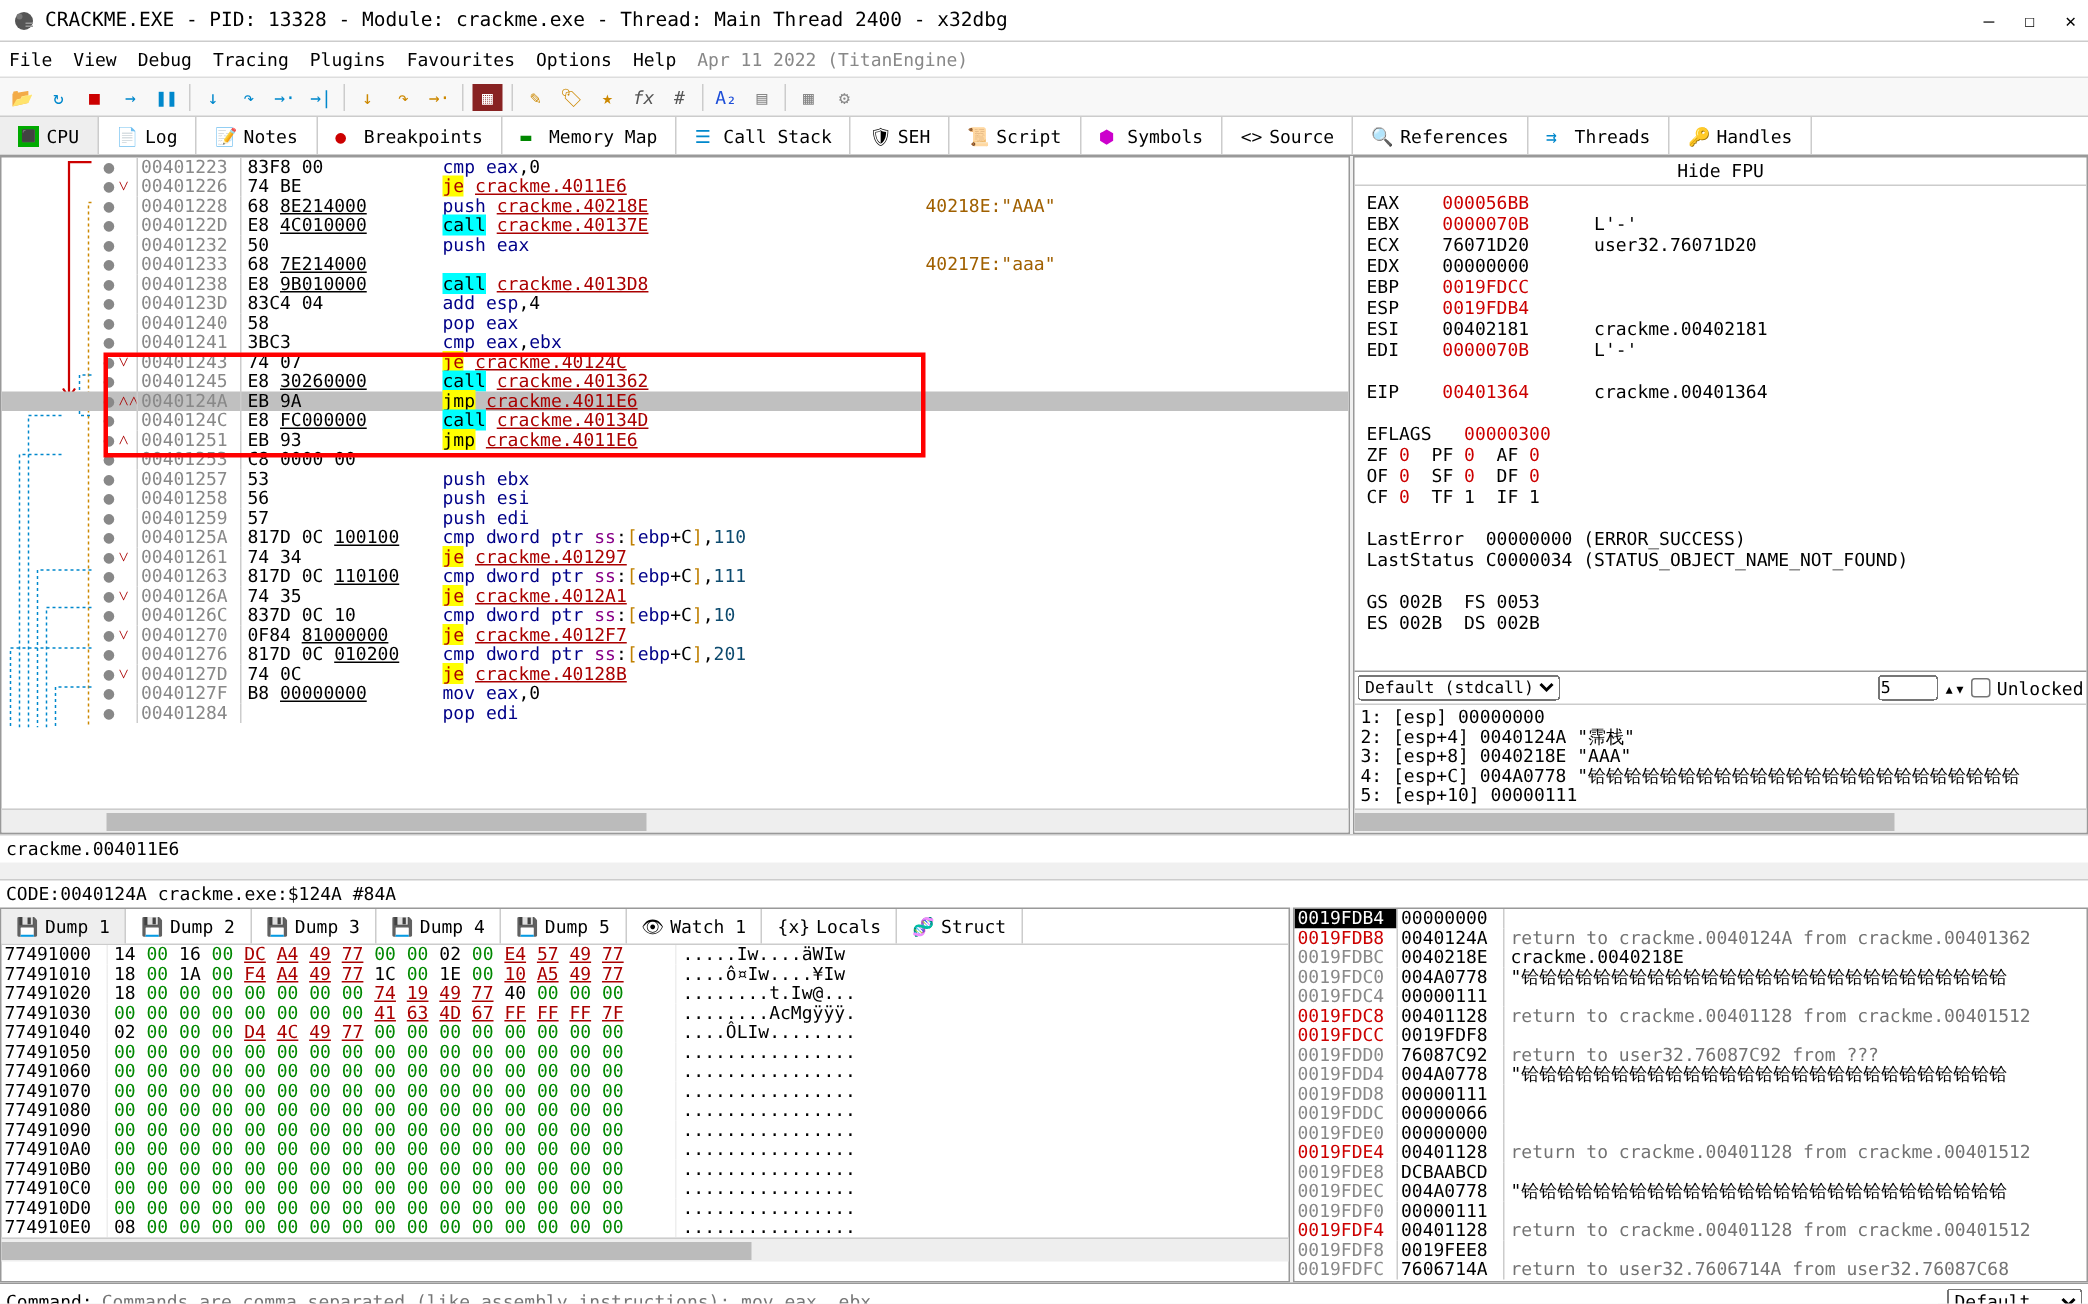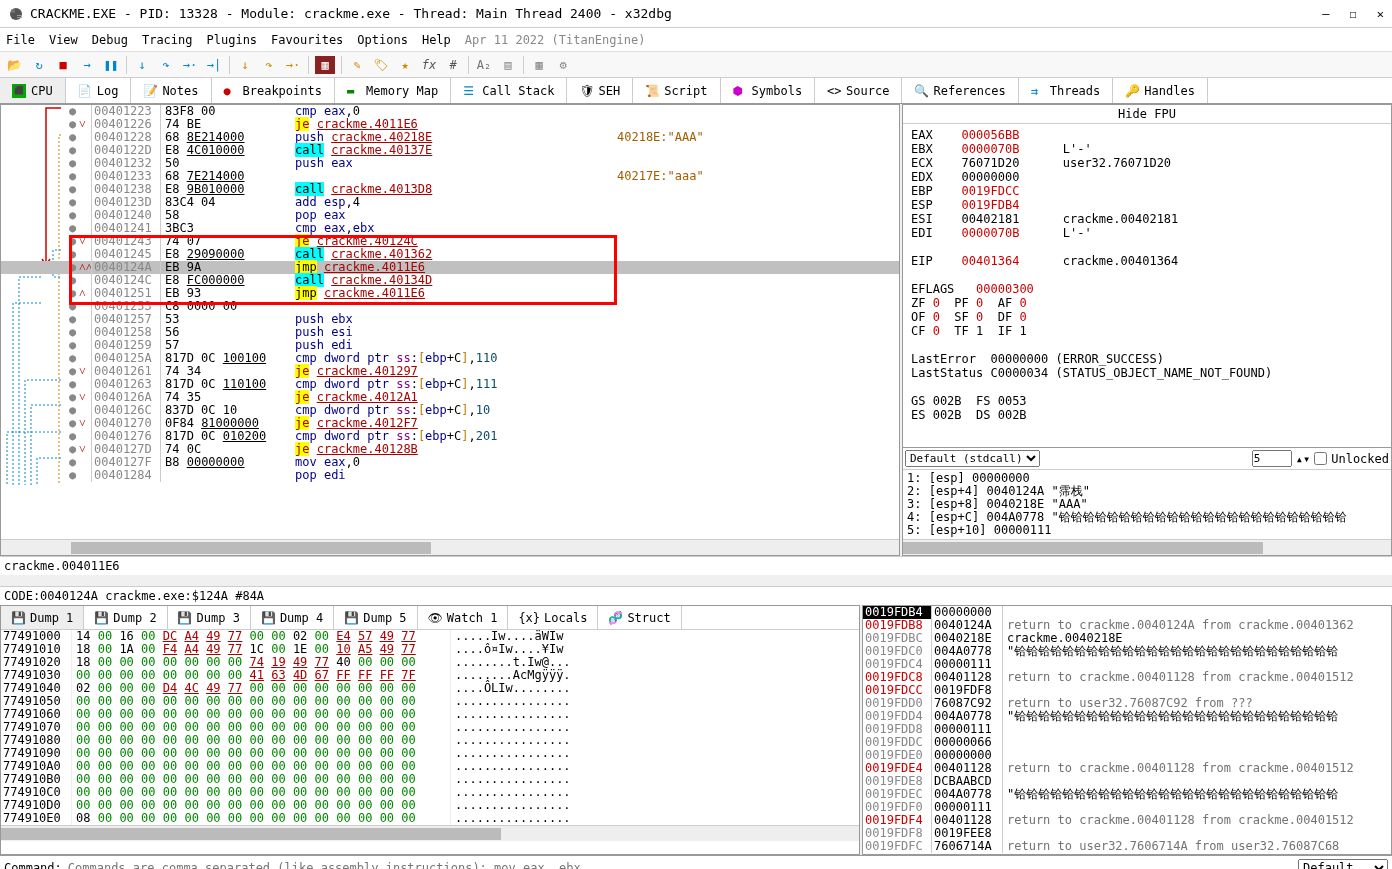--- a/index.html
+++ b/index.html
@@ -135,21 +135,21 @@
   <span class="tb" style="color:#c80">→·</span>
   <span class="sep"></span>
   <span class="tb" style="background:#822;color:#fff;width:20px">▦</span>
   <span class="sep"></span>
   <span class="tb" style="color:#c80">✎</span>
   <span class="tb" style="color:#c80">🏷</span>
   <span class="tb" style="color:#c80">★</span>
   <span class="tb" style="color:#555;font-style:italic">fx</span>
   <span class="tb" style="color:#555">#</span>
   <span class="sep"></span>
-  <span class="tb" style="color:#737373">A₂</span>
+  <span class="tb" style="color:#1d4ed8">A₂</span>
   <span class="tb" style="color:#888">▤</span>
   <span class="sep"></span>
   <span class="tb" style="color:#888">▦</span>
   <span class="tb" style="color:#888">⚙</span>
 </div>
 
 <div class="tabs">
   <div class="tab active">
       <span class="ico" style="background:#0a0;color:#fff;text-align:center;font-size:8px;line-height:14px">⬛</span>
       <span>CPU</span>
@@ -222,21 +222,21 @@
         <div class="dline"><span class="arrowcol"></span><span class="bp">●</span><span class="caret">˅</span><span class="addr">00401226</span><span class="bytes">74 BE</span><span class="asm"><span class="mnem-je">je</span> <span class="op-addr">crackme.4011E6</span></span></div>
         <div class="dline"><span class="arrowcol"></span><span class="bp">●</span><span class="caret"></span><span class="addr">00401228</span><span class="bytes">68 <span class="u">8E214000</span></span><span class="asm"><span class="asm-kw">push</span> <span class="op-addr">crackme.40218E</span></span><span class="comment">40218E:"AAA"</span></div>
         <div class="dline"><span class="arrowcol"></span><span class="bp">●</span><span class="caret"></span><span class="addr">0040122D</span><span class="bytes">E8 <span class="u">4C010000</span></span><span class="asm"><span class="mnem-call">call</span> <span class="op-addr">crackme.40137E</span></span></div>
         <div class="dline"><span class="arrowcol"></span><span class="bp">●</span><span class="caret"></span><span class="addr">00401232</span><span class="bytes">50</span><span class="asm"><span class="asm-kw">push</span> <span class="op-reg">eax</span></span></div>
         <div class="dline"><span class="arrowcol"></span><span class="bp">●</span><span class="caret"></span><span class="addr">00401233</span><span class="bytes">68 <span class="u">7E214000</span></span><span class="comment">40217E:"aaa"</span></div>
         <div class="dline"><span class="arrowcol"></span><span class="bp">●</span><span class="caret"></span><span class="addr">00401238</span><span class="bytes">E8 <span class="u">9B010000</span></span><span class="asm"><span class="mnem-call">call</span> <span class="op-addr">crackme.4013D8</span></span></div>
         <div class="dline"><span class="arrowcol"></span><span class="bp">●</span><span class="caret"></span><span class="addr">0040123D</span><span class="bytes">83C4 04</span><span class="asm"><span class="asm-kw">add</span> <span class="op-reg">esp</span>,4</span></div>
         <div class="dline"><span class="arrowcol"></span><span class="bp">●</span><span class="caret"></span><span class="addr">00401240</span><span class="bytes">58</span><span class="asm"><span class="asm-kw">pop</span> <span class="op-reg">eax</span></span></div>
         <div class="dline"><span class="arrowcol"></span><span class="bp">●</span><span class="caret"></span><span class="addr">00401241</span><span class="bytes">3BC3</span><span class="asm"><span class="asm-kw">cmp</span> <span class="op-reg">eax</span>,<span class="op-reg">ebx</span></span></div>
         <div class="dline"><span class="arrowcol"></span><span class="bp">●</span><span class="caret">˅</span><span class="addr">00401243</span><span class="bytes">74 07</span><span class="asm"><span class="mnem-je">je</span> <span class="op-addr">crackme.40124C</span></span></div>
-        <div class="dline"><span class="arrowcol"></span><span class="bp">●</span><span class="caret"></span><span class="addr">00401245</span><span class="bytes">E8 <span class="u">29090000</span></span><span class="asm"><span class="mnem-call">call</span> <span class="op-addr">crackme.401362</span></span></div>
+        <div class="dline"><span class="arrowcol"></span><span class="bp">●</span><span class="caret"></span><span class="addr">00401245</span><span class="bytes">E8 <span class="u">30260000</span></span><span class="asm"><span class="mnem-call">call</span> <span class="op-addr">crackme.401362</span></span></div>
         <div class="dline highlight"><span class="arrowcol"></span><span class="bp">●</span><span class="caret">˄˄</span><span class="addr">0040124A</span><span class="bytes">EB 9A</span><span class="asm"><span class="mnem-jmp">jmp</span> <span class="op-addr">crackme.4011E6</span></span></div>
         <div class="dline"><span class="arrowcol"></span><span class="bp">●</span><span class="caret"></span><span class="addr">0040124C</span><span class="bytes">E8 <span class="u">FC000000</span></span><span class="asm"><span class="mnem-call">call</span> <span class="op-addr">crackme.40134D</span></span></div>
         <div class="dline"><span class="arrowcol"></span><span class="bp">●</span><span class="caret">˄</span><span class="addr">00401251</span><span class="bytes">EB 93</span><span class="asm"><span class="mnem-jmp">jmp</span> <span class="op-addr">crackme.4011E6</span></span></div>
         <div class="dline"><span class="arrowcol"></span><span class="bp">●</span><span class="caret"></span><span class="addr">00401253</span><span class="bytes">C8 0000 00</span></div>
         <div class="dline"><span class="arrowcol"></span><span class="bp">●</span><span class="caret"></span><span class="addr">00401257</span><span class="bytes">53</span><span class="asm"><span class="asm-kw">push</span> <span class="op-reg">ebx</span></span></div>
         <div class="dline"><span class="arrowcol"></span><span class="bp">●</span><span class="caret"></span><span class="addr">00401258</span><span class="bytes">56</span><span class="asm"><span class="asm-kw">push</span> <span class="op-reg">esi</span></span></div>
         <div class="dline"><span class="arrowcol"></span><span class="bp">●</span><span class="caret"></span><span class="addr">00401259</span><span class="bytes">57</span><span class="asm"><span class="asm-kw">push</span> <span class="op-reg">edi</span></span></div>
         <div class="dline"><span class="arrowcol"></span><span class="bp">●</span><span class="caret"></span><span class="addr">0040125A</span><span class="bytes">817D 0C <span class="u">100100</span></span><span class="asm"><span class="asm-kw">cmp</span> <span class="asm-kw">dword ptr</span> <span class="op-mem">ss</span>:<span class="brack">[</span><span class="op-reg">ebp</span>+C<span class="brack">]</span>,<span class="op-num">110</span></span></div>
         <div class="dline"><span class="arrowcol"></span><span class="bp">●</span><span class="caret">˅</span><span class="addr">00401261</span><span class="bytes">74 34</span><span class="asm"><span class="mnem-je">je</span> <span class="op-addr">crackme.401297</span></span></div>
         <div class="dline"><span class="arrowcol"></span><span class="bp">●</span><span class="caret"></span><span class="addr">00401263</span><span class="bytes">817D 0C <span class="u">110100</span></span><span class="asm"><span class="asm-kw">cmp</span> <span class="asm-kw">dword ptr</span> <span class="op-mem">ss</span>:<span class="brack">[</span><span class="op-reg">ebp</span>+C<span class="brack">]</span>,<span class="op-num">111</span></span></div>

